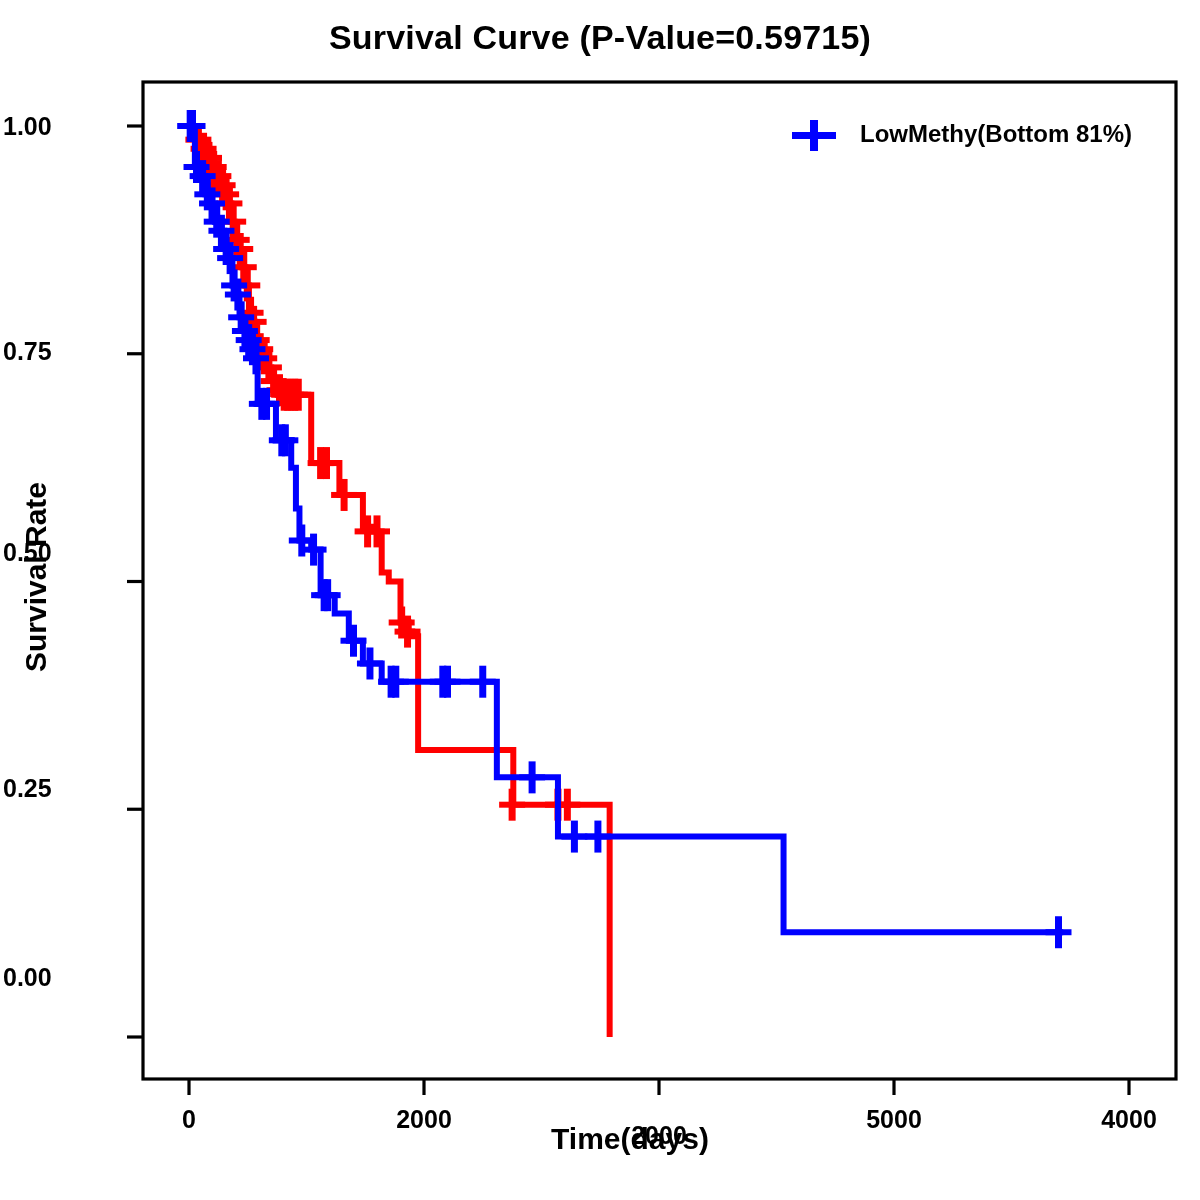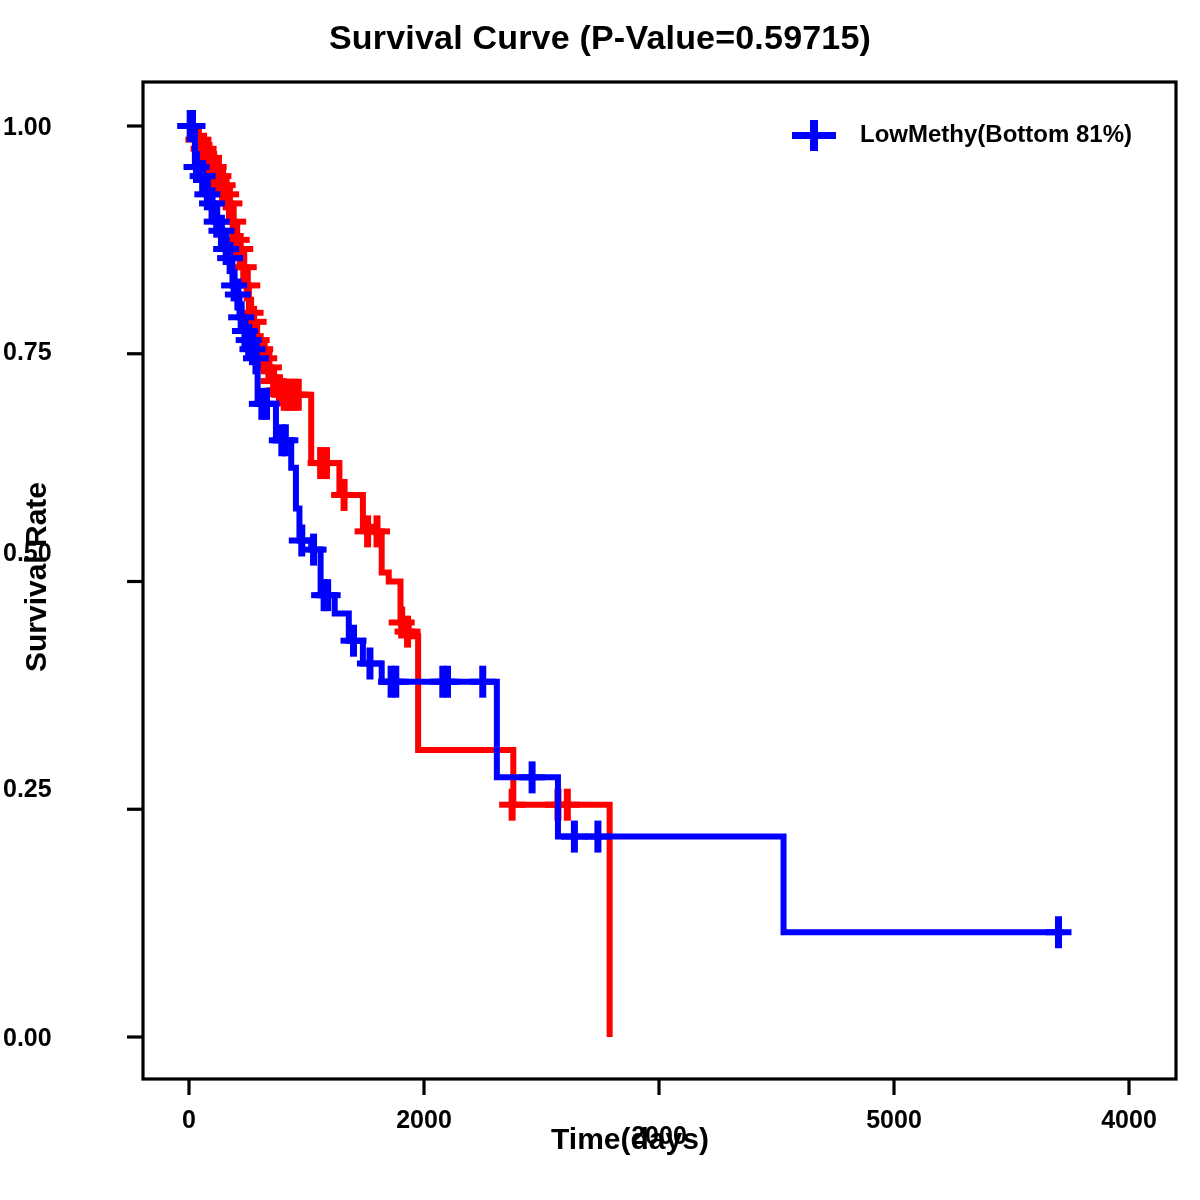--- a/index.html
+++ b/index.html
@@ -345,21 +345,21 @@
   <div id="legend">
     <div class="legend-row">
       <span class="legend-mark" style="color:#0000FF">
           <i class="h"></i>
           <i class="v"></i>
         </span>
       <span class="legend-text">LowMethy(Bottom 81%)</span>
     </div>
   </div>
 
-<div class="ytick-label" style="left: 3px; top: 1037px;">0.00</div>
+<div class="ytick-label" style="left: 3px; top: 977px;">0.00</div>
     <div class="ytick-label" style="left: 3px; top: 788px;">0.25</div>
     <div class="ytick-label" style="left: 3px; top: 552px;">0.50</div>
     <div class="ytick-label" style="left: 3px; top: 351px;">0.75</div>
     <div class="ytick-label" style="left: 3px; top: 126px;">1.00</div>
     <div class="xtick-label" style="left: 189px; top: 1105px;">0</div>
     <div class="xtick-label" style="left: 424px; top: 1105px;">2000</div>
     <div class="xtick-label" style="left: 659px; top: 1105px; margin-top: 16px;">2000</div>
     <div class="xtick-label" style="left: 894px; top: 1105px;">5000</div>
     <div class="xtick-label" style="left: 1129px; top: 1105px;">4000</div>
   </div>

